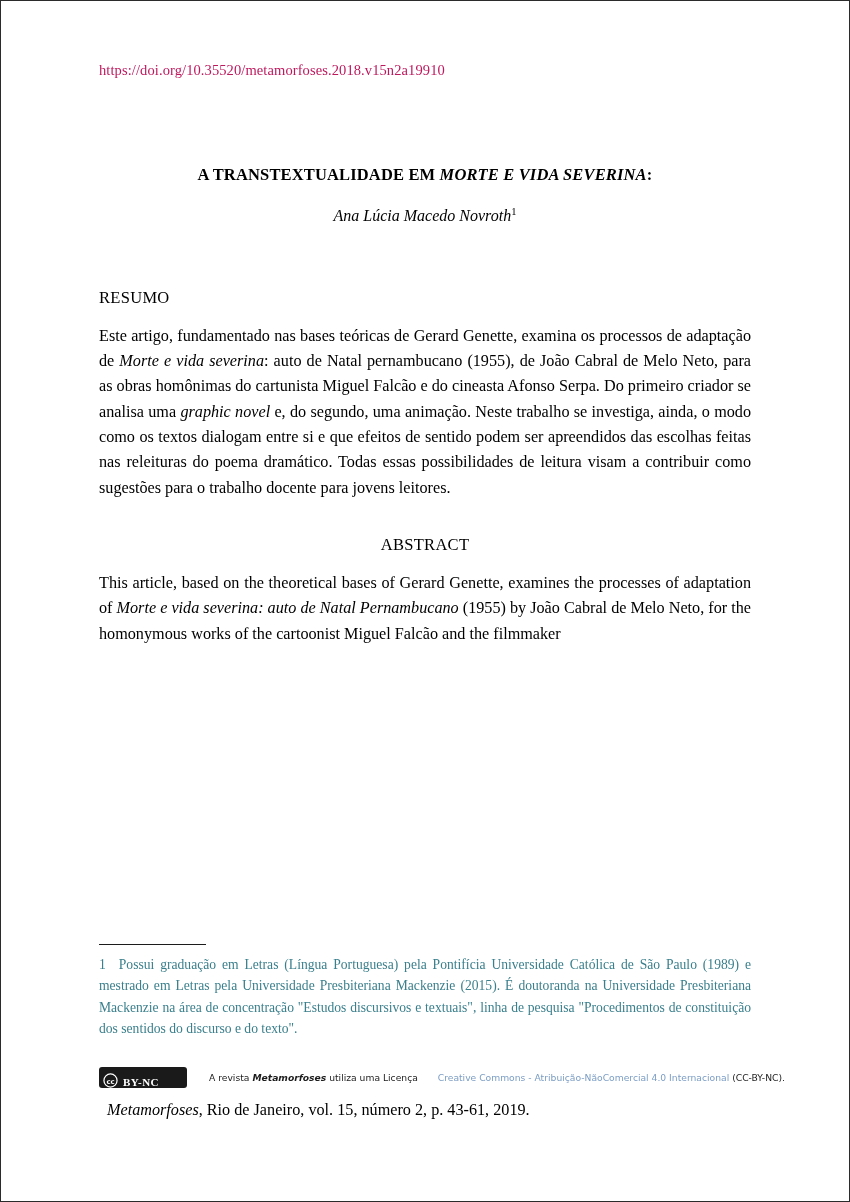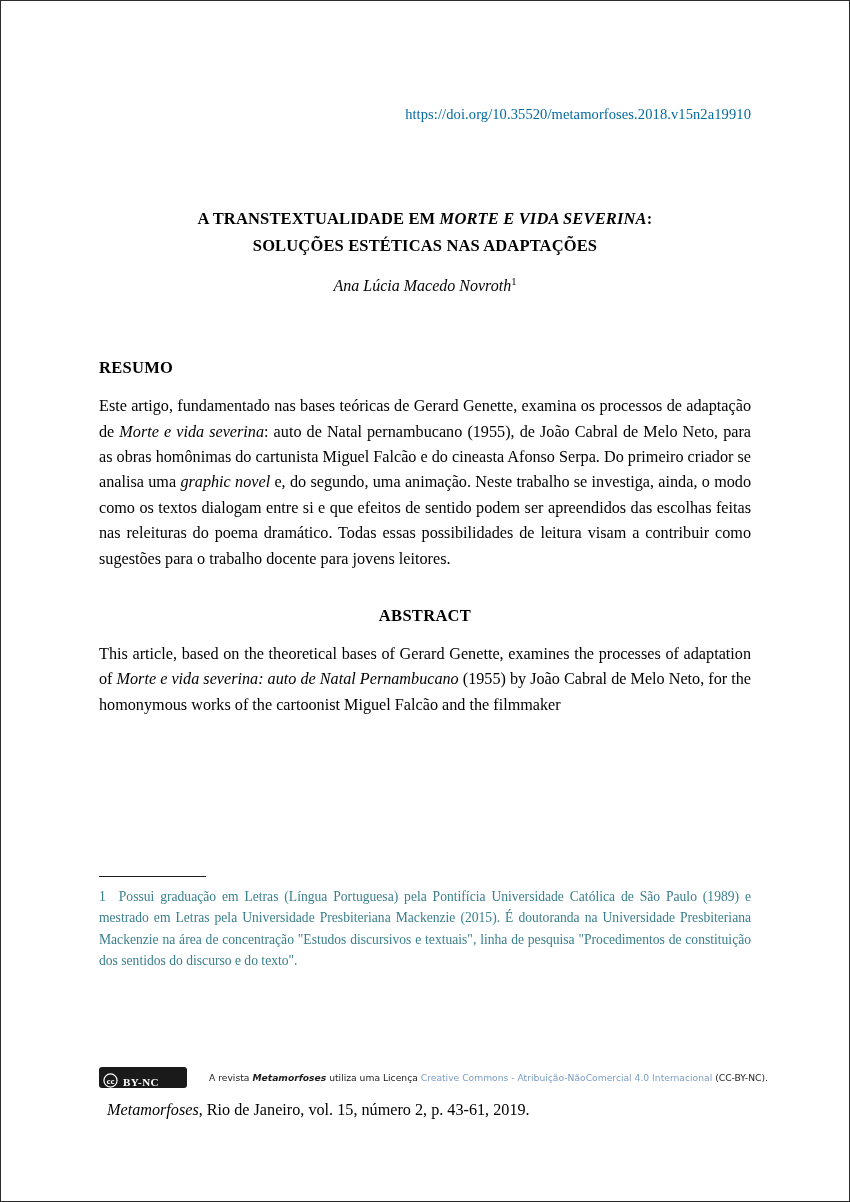--- a/index.html
+++ b/index.html
@@ -23,25 +23,25 @@
   .content {
     position: absolute;
     left: 98px;
     right: 98px;
     top: 0;
     bottom: 0;
   }
 
   
   .doi-line {
-    text-align: right;
+    text-align: left;
     font-size: 14.5px;
     letter-spacing: 0.1px;
-    padding-top: 105px;
-    color: #0369a1;
+    padding-top: 61px;
+    color: #be185d;
   }
 
   
   .title-block {
     margin-top: 83px;
     text-align: center;
   }
   .title-pt {
     font-size: 16.5px;
     font-weight: bold;
@@ -66,21 +66,21 @@
   }
   .author sup {
     font-size: 10.5px;
     font-style: normal;
     vertical-align: super;
     line-height: 0;
   }
 
   
   .section-head {
-    font-weight: bold;
+    font-weight: normal;
     font-size: 16.5px;
     letter-spacing: 0.3px;
   }
   .resumo-head { margin-top: 63px; }
   .abstract-head { margin-top: 34px; text-align: center; }
 
   .body-par {
     font-size: 16.2px;
     line-height: 1.565;
     text-align: justify;
@@ -94,21 +94,21 @@
     margin-top: 24px;
   }
   .keywords b { font-weight: bold; }
   .keywords i { font-style: italic; }
 
   
   .footnote {
     position: absolute;
     left: 0;
     right: 0;
-    top: 875px;
+    top: 943px;
   }
   .footnote-rule {
     width: 107px;
     height: 0;
     border-top: 1.6px solid #1c1c1c;
     margin-bottom: 9px;
   }
   .footnote-text {
     font-size: 13.6px;
     line-height: 1.58;
@@ -150,21 +150,21 @@
   }
   .license-text {
     font-family: "DejaVu Sans", "Liberation Sans", sans-serif;
     font-size: 9.2px;
     color: #1c1c1c;
     margin-left: 22px;
     white-space: nowrap;
     line-height: 1.2;
   }
   .license-text b { font-weight: bold; font-style: italic; }
-  .license-text .lic-link { color: #7b9dc4; }
+  .license-text .lic-link { color: #7b9dc4; margin-left: 17px; }
 
   
   .footer-cite {
     position: absolute;
     left: 8px;
     right: 0;
     top: 1100px;
     font-size: 16.2px;
   }
   .footer-cite i { font-style: italic; }
@@ -173,21 +173,20 @@
 <body>
 
 <div class="page">
   <div class="content">
 
     <div class="doi-line">https://doi.org/10.35520/metamorfoses.2018.v15n2a19910</div>
 
     <div class="title-block">
       <div class="title-pt">
         <span>A TRANSTEXTUALIDADE EM </span><i>MORTE E VIDA SEVERINA</i><span>:</span><br>
-        <span>SOLUÇÕES ESTÉTICAS NAS ADAPTAÇÕES</span>
       </div>
       <div class="author">
         <span>Ana Lúcia Macedo Novroth</span><sup>1</sup>
       </div>
     </div>
 
     <div class="section-head resumo-head">RESUMO</div>
     <div class="body-par">
       <span>Este artigo, fundamentado nas bases teóricas de Gerard Genette, examina os processos de adaptação de </span><i>Morte e vida severina</i><span>: auto de Natal pernambucano (1955), de João Cabral de Melo Neto, para as obras homônimas do cartunista Miguel Falcão e do cineasta Afonso Serpa. Do primeiro criador se analisa uma </span><i>graphic novel</i><span> e, do segundo, uma animação.  Neste trabalho se investiga, ainda, o modo como os textos dialogam entre si e que efeitos de sentido podem ser apreendidos das escolhas feitas nas releituras do poema dramático. Todas essas possibilidades de leitura visam a contribuir como sugestões para o trabalho docente para jovens leitores.</span>
     </div>

